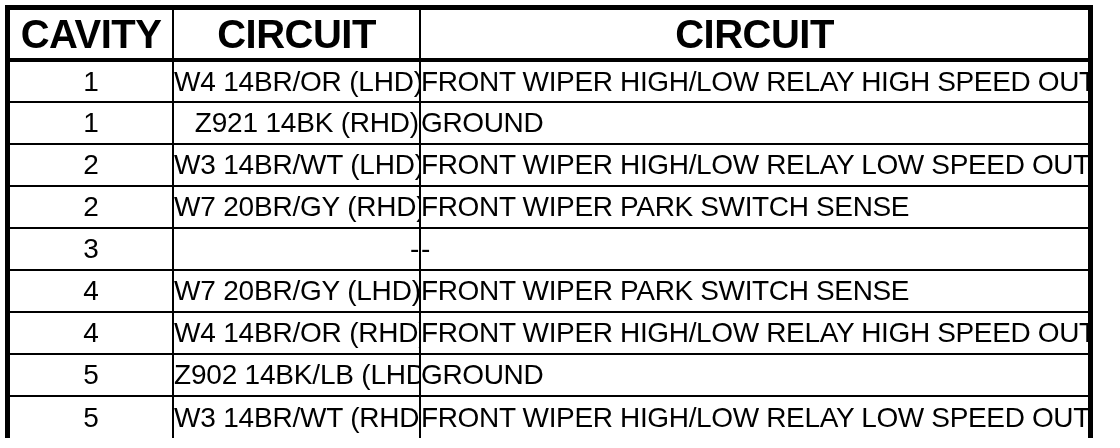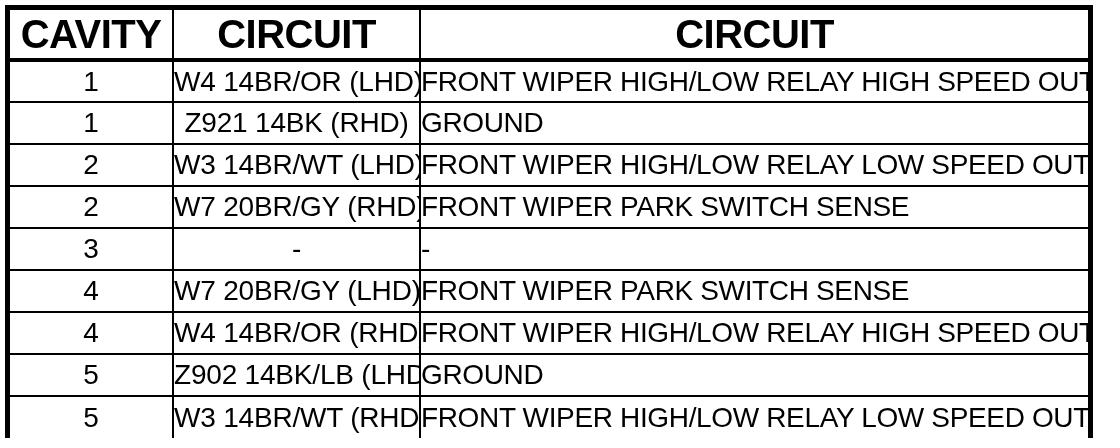--- a/index.html
+++ b/index.html
@@ -67,21 +67,21 @@
     white-space: nowrap;
     overflow: hidden;
     line-height: 1;
   }
   tbody td.col-sep { border-right: 2px solid #000000; }
 
   td.cell-cavity {
     text-align: center;
   }
   td.cell-circuit {
-    text-align: center;
+    text-align: right;
     padding-left: 6px;
     letter-spacing: -0.2px;
     margin-left: 24px;
   }
   td.cell-function {
     text-align: left;
     padding-left: 6px;
     letter-spacing: -0.35px;
   }
 </style>

